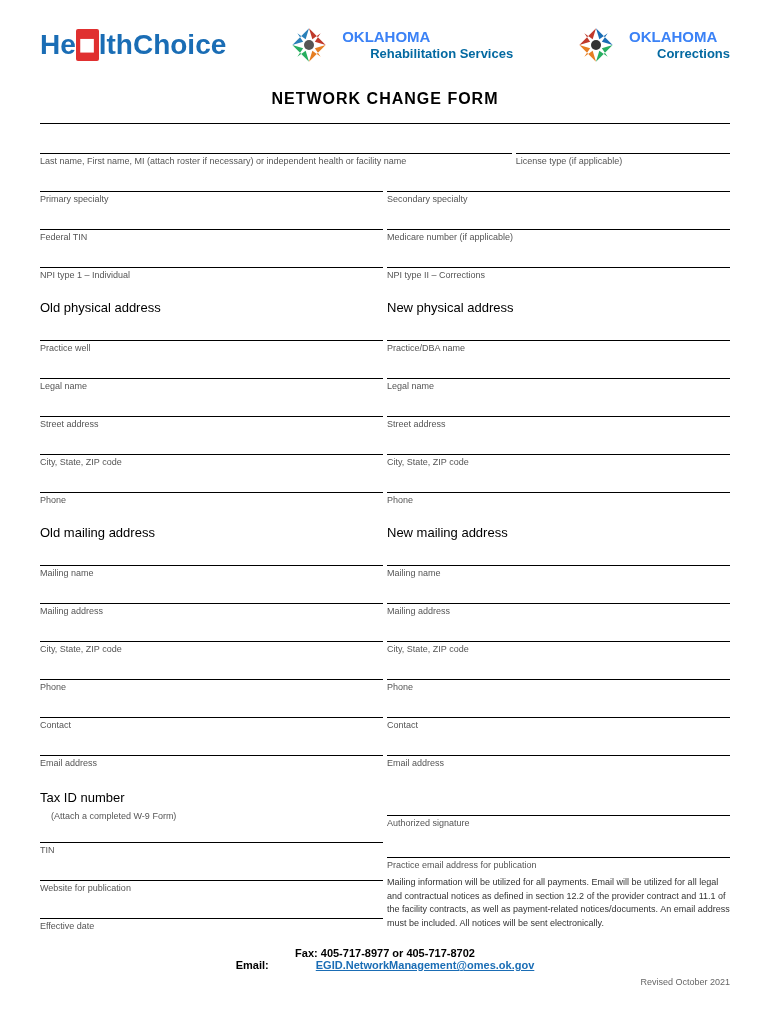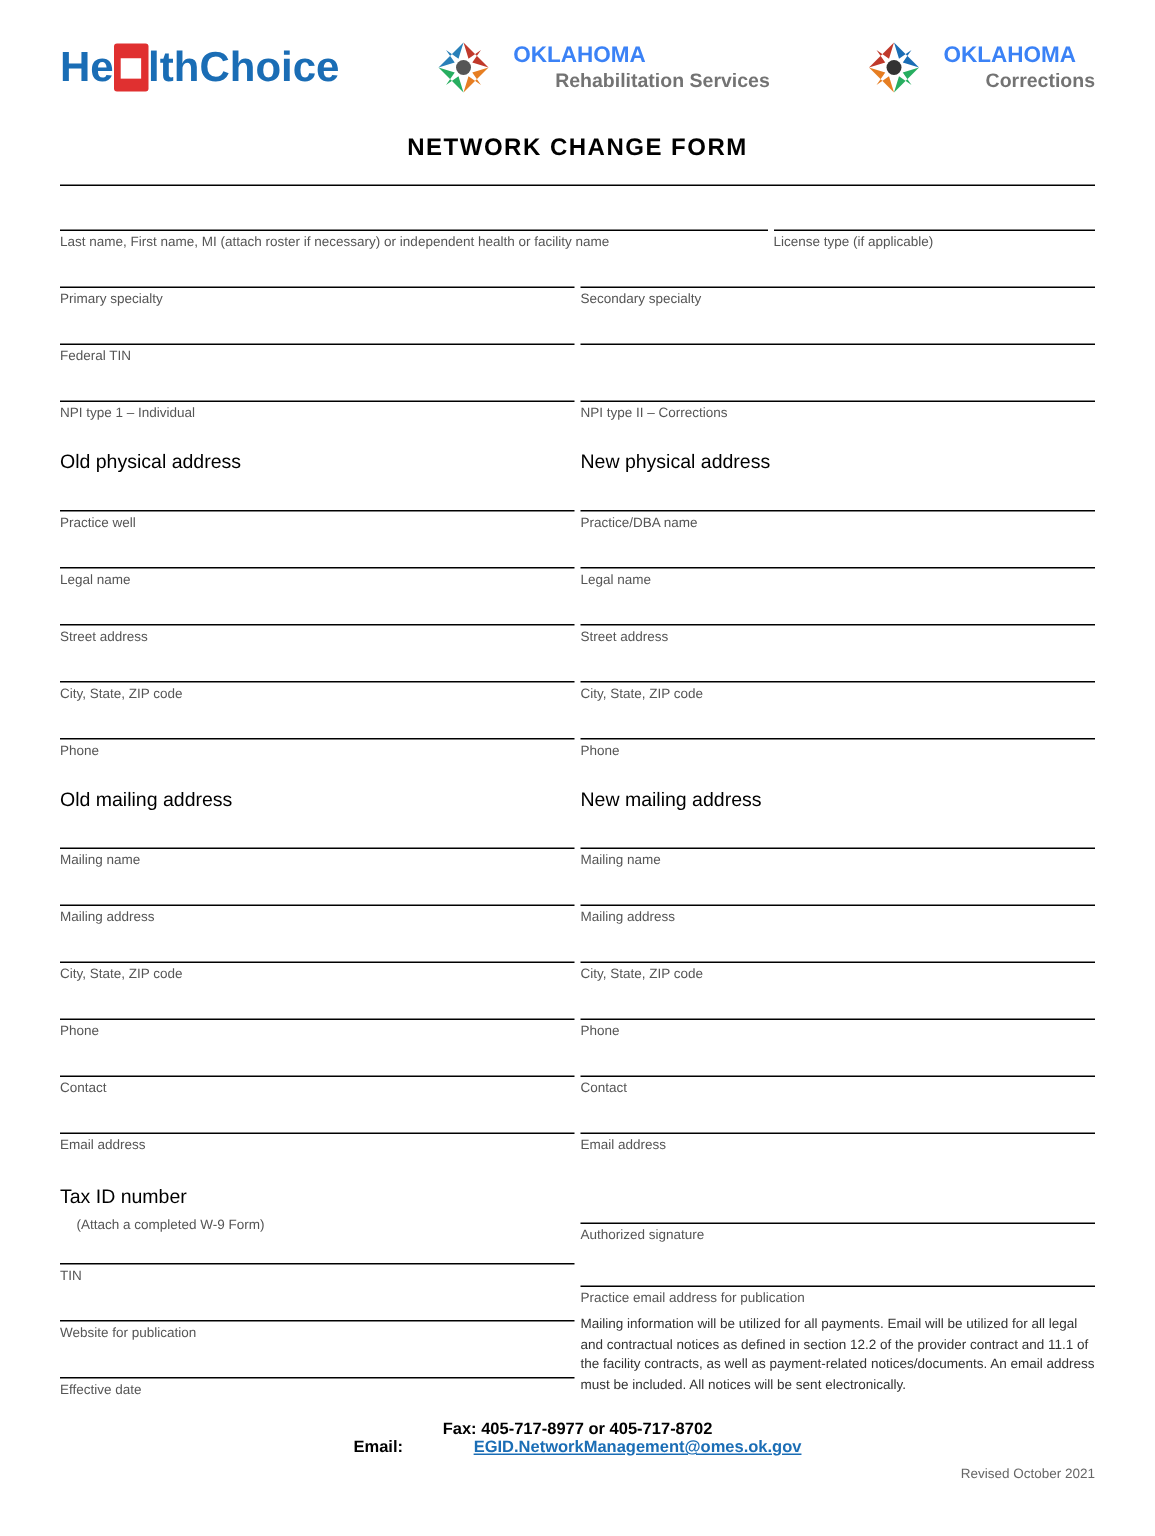--- a/index.html
+++ b/index.html
@@ -37,21 +37,21 @@
       line-height: 1.3;
     }
     .ok-text .ok-state {
       font-size: 15px;
       font-weight: bold;
       color: #3b82f6;
       display: block;
     }
     .ok-text .ok-dept {
       font-size: 13px;
-      color: #737373;
+      color: #0369a1;
       display: block;
       font-weight: bold;
       margin-left: 28px;
     }
     .page-title {
       text-align: center;
       font-size: 16px;
       font-weight: bold;
       margin: 10px 0 15px;
       letter-spacing: 1px;
@@ -189,20 +189,21 @@
     </div>
   </div>
 
   <div class="two-col">
     <div>
       <div class="full-line"></div>
       <div class="field-label">Federal TIN</div>
     </div>
     <div>
       <div class="full-line"></div>
+      <div class="field-label">Medicare number (if applicable)</div>
     </div>
   </div>
 
   <div class="two-col">
     <div>
       <div class="full-line"></div>
       <div class="field-label">NPI type 1 – Individual</div>
     </div>
     <div>
       <div class="full-line"></div>

